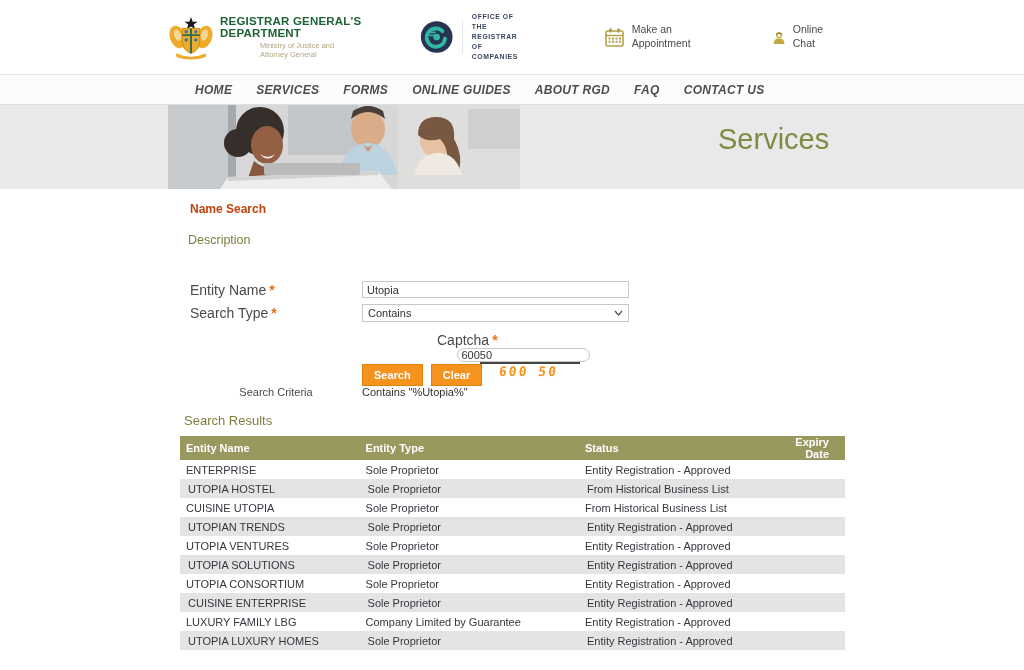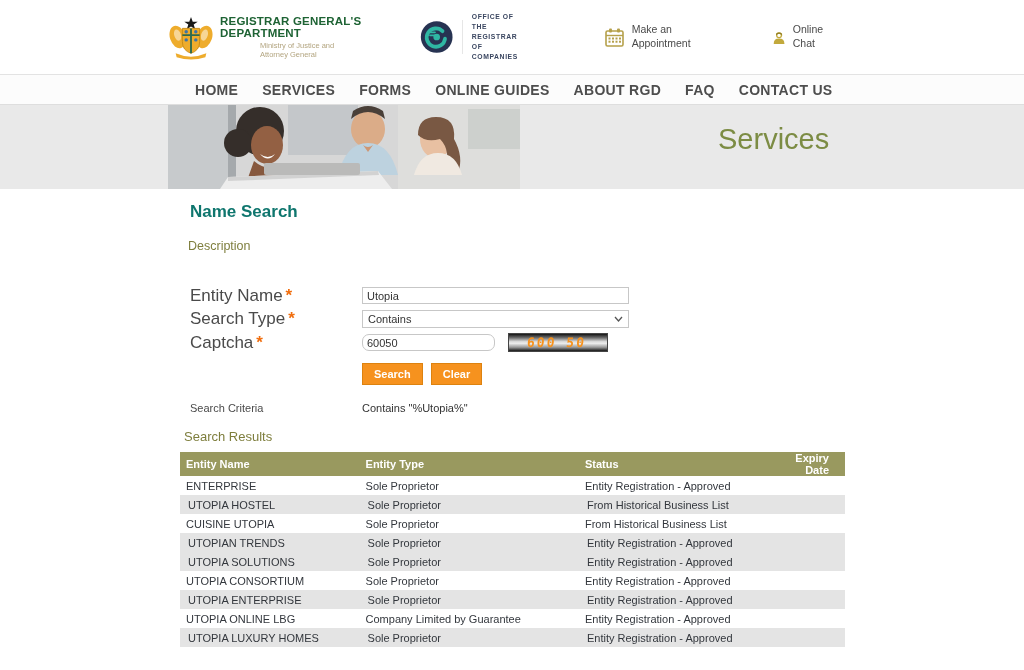--- a/index.html
+++ b/index.html
@@ -23,35 +23,35 @@
   .orc-logo { width:40px; height:40px; }
   .orc-divider { width:1px; height:34px; background:#e6e6e6; margin:0 9px 0 9px; }
   .orc-text { font-size:6.8px; font-weight:bold; color:#3a4660; letter-spacing:.6px; line-height:1.45; }
   .header-spacer { flex:1; }
   .header-link { display:flex; align-items:center; cursor:pointer; }
   .header-link .txt { font-size:10.5px; color:#4a4a4a; margin-left:8px; line-height:1.3; }
   .chat-link { margin-left:42px; margin-right:26px; }
 
   
   .main-nav { height:30px; background:#fcfcfc; border-bottom:1px solid #dedede; display:flex; align-items:center; padding-left:183px; }
-  .nav-item { font-size:14px; font-weight:bold; color:#4d4d4d; padding:0 12px; letter-spacing:.3px; cursor:pointer; }
+  .nav-item { font-size:12px; font-weight:bold; color:#4d4d4d; padding:0 12px; letter-spacing:.3px; cursor:pointer;font-style:italic; }
 
   
   .banner { height:84px; background:#e9e9e9; position:relative; }
   .banner-photo { position:absolute; left:168px; top:0; width:352px; height:84px; overflow:hidden; }
   .banner-title { position:absolute; left:718px; top:18px; font-size:29px; font-weight:300; color:#7c8c44; }
 
   
   .content { width:688px; margin-left:168px; background:#fff; }
-  .page-title { margin:13px 0 0 22px; font-size:17px; font-weight:bold; color:#0f766e; }
+  .page-title { margin:13px 0 0 22px; font-size:12px; font-weight:bold; color:#c2410c; }
   .desc-label { margin:17px 0 0 20px; font-size:12.5px; color:#7e7e3d; }
 
   .form-block { margin-top:31px; }
   .form-row { display:flex; align-items:center; height:23px; padding-left:22px; }
-  .form-row .flabel { width:172px; font-size:17px; color:#4a4a4a; flex:0 0 auto; }
+  .form-row .flabel { width:172px; font-size:14px; color:#4a4a4a; flex:0 0 auto; }
   .req { color:#f06d0d; font-weight:bold; margin-left:3px; }
   .text-input {
     width:267px; height:17px; border:1px solid #c7c7c7; font-size:11px; padding:0 4px;
     font-family:"Liberation Sans", sans-serif; color:#333; background:#fff;
   }
   .text-input.captcha { width:133px;border-radius:7px; }
   .select-box {
     width:267px; height:18px; border:1px solid #c7c7c7; background:#fff;
     display:flex; align-items:center; justify-content:space-between;
     font-size:11px; color:#333; padding:0 5px; cursor:pointer;
@@ -68,21 +68,21 @@
     transform:skewX(-6deg); font-family:"DejaVu Sans Mono", monospace;
   }
   .btn-row { display:flex; margin:9px 0 0 194px; }
   .btn {
     background:#f6921e; border:1px solid #dd820f; border-radius:0;
     color:#fff; font-weight:bold; font-size:11px; padding:4px 11px; cursor:pointer;
     font-family:"Liberation Sans", sans-serif;
   }
   .btn + .btn { margin-left:8px; }
 
-  .criteria-row { display:flex; margin-top:17px; padding-left:22px; }
+  .criteria-row { display:flex; padding-left:22px;text-align:center; }
   .criteria-row .flabel { width:172px; font-size:11px; color:#4a4a4a; }
   .criteria-row .fvalue { font-size:11px; color:#333; }
 
   .results-title { margin:15px 0 0 16px; font-size:13px; color:#7e7e3d; }
 
   table.results { border-collapse:collapse; margin:8px 0 0 12px; width:665px; table-layout:fixed; }
   table.results th {
     background:#99995f; color:#fff; font-size:11px; font-weight:bold; text-align:left;
     height:18px; padding:0 0 0 6px;
   }
@@ -229,21 +229,21 @@
     </div>
     <div class="form-row">
       <div class="flabel"><span>Search Type</span><span class="req">*</span></div>
       <div class="select-box">
         <span>Contains</span>
         <svg class="chev" width="9" height="6" viewBox="0 0 9 6">
           <polyline points="1,1 4.5,5 8,1" fill="none" stroke="#555" stroke-width="1.3"></polyline>
         </svg>
       </div>
     </div>
-    <div class="form-row" style="margin-top:1px;">
+    <div class="form-row" style="margin-top:8px;flex-direction:column;">
       <div class="flabel"><span>Captcha</span><span class="req">*</span></div>
       <input class="text-input captcha" type="text" value="60050" style="">
       <div class="captcha-img">
         <span class="ctext">600 50</span>
       </div>
     </div>
     <div class="btn-row">
       <button class="btn">Search</button>
       <button class="btn">Clear</button>
     </div>
@@ -282,40 +282,46 @@
         <td>Sole Proprietor</td>
         <td>From Historical Business List</td>
         <td></td>
       </tr>
       <tr class="alt">
         <td>UTOPIAN TRENDS</td>
         <td>Sole Proprietor</td>
         <td>Entity Registration - Approved</td>
         <td></td>
       </tr>
+      <tr>
+        <td>UTOPIA VENTURES</td>
+        <td>Sole Proprietor</td>
+        <td>Entity Registration - Approved</td>
+        <td></td>
+      </tr>
       <tr class="alt">
         <td>UTOPIA SOLUTIONS</td>
         <td>Sole Proprietor</td>
         <td>Entity Registration - Approved</td>
         <td></td>
       </tr>
       <tr>
         <td>UTOPIA CONSORTIUM</td>
         <td>Sole Proprietor</td>
         <td>Entity Registration - Approved</td>
         <td></td>
       </tr>
       <tr class="alt">
-        <td>UTOPIA ENTERPRISE</td>
-        <td>Sole Proprietor</td>
-        <td>Entity Registration - Approved</td>
-        <td></td>
-      </tr>
-      <tr>
-        <td>UTOPIA ONLINE LBG</td>
+        <td>CUISINE ENTERPRISE</td>
+        <td>Sole Proprietor</td>
+        <td>Entity Registration - Approved</td>
+        <td></td>
+      </tr>
+      <tr>
+        <td>LUXURY FAMILY LBG</td>
         <td>Company Limited by Guarantee</td>
         <td>Entity Registration - Approved</td>
         <td></td>
       </tr>
       <tr class="alt">
         <td>UTOPIA LUXURY HOMES</td>
         <td>Sole Proprietor</td>
         <td>Entity Registration - Approved</td>
         <td></td>
       </tr>

